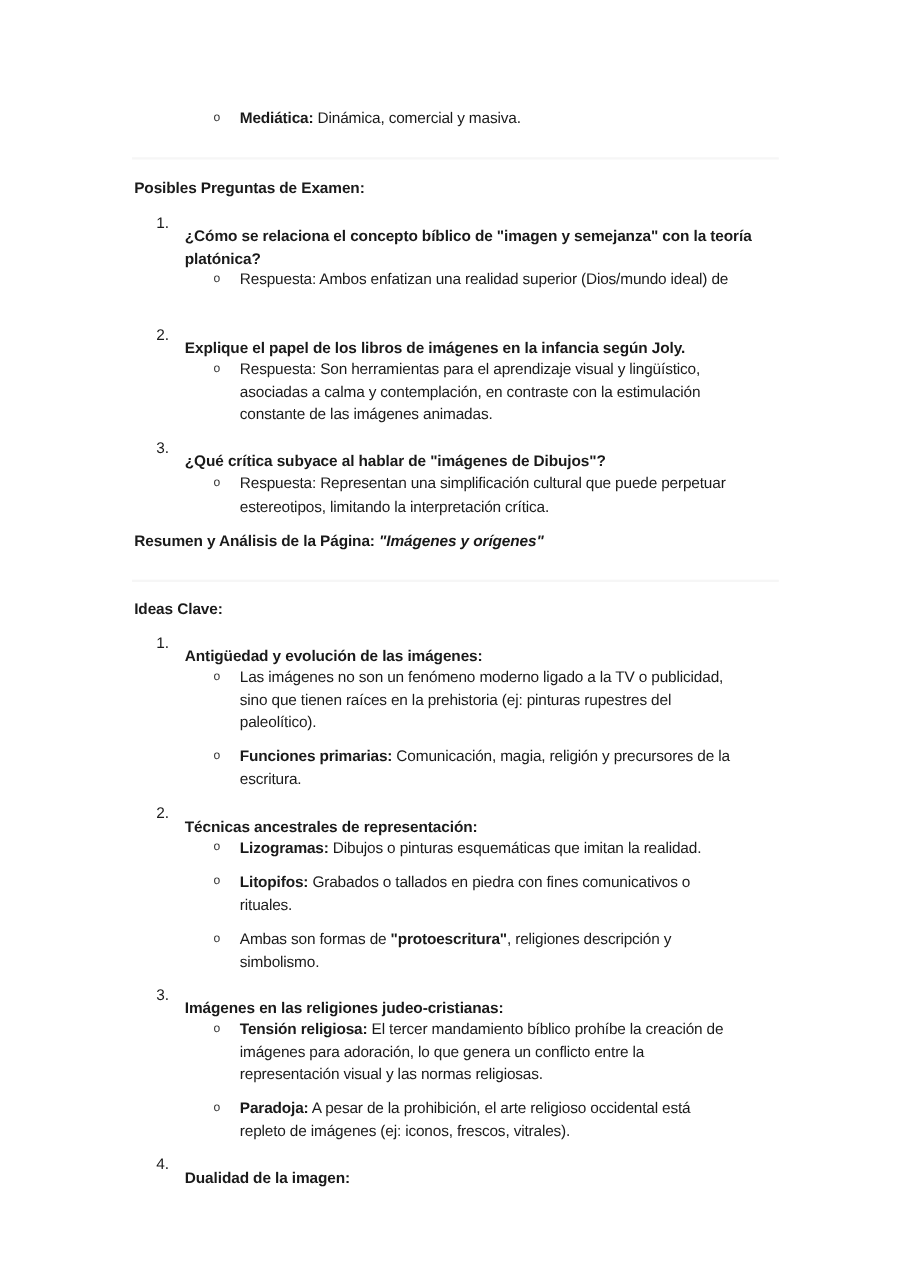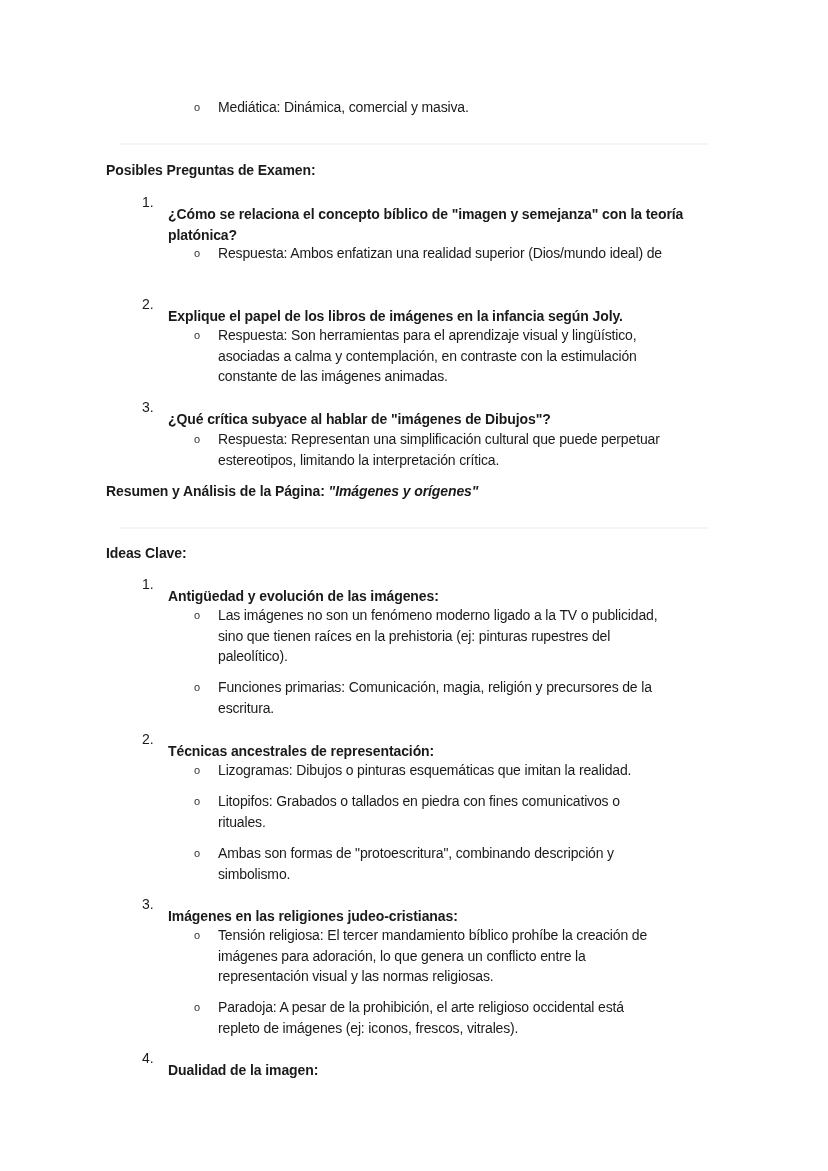--- a/index.html
+++ b/index.html
@@ -3,26 +3,26 @@
 <meta charset="utf-8">
 <style>
   html, body { margin: 0; padding: 0; background: #ffffff; }
   body {
     width: 828px; height: 1171px; position: relative; overflow: hidden;
     font-family: "Liberation Sans", sans-serif; color: #1a1a1a;
     font-size: 14px; line-height: 20.5px;
   }
   .page { position: absolute; left: 0; top: 0; width: 828px; height: 1171px; }
   .hr { position: absolute; left: 120px; width: 588px; height: 2px; background: #f6f6f6; }
-  .heading { position: absolute; left: 106px; font-weight: bold; letter-spacing: -0.1px; }
+  .heading { position: absolute; left: 122px; font-weight: bold; letter-spacing: -0.1px; }
   .num { position: absolute; left: 142px; width: 22px; }
   .ntext { position: absolute; left: 168px; width: 545px; font-weight: bold; letter-spacing: -0.1px; margin-top: 12px; }
   .bul { position: absolute; left: 194px; width: 12px; font-size: 11px; color: #333; }
   .btext { position: absolute; left: 218px; width: 492px; letter-spacing: -0.15px; }
-  b { font-weight: normal; }
+  b { font-weight: bold; }
   i { font-style: italic; }
 </style>
 </head>
 <body>
 
 <div class="page">
 
   <span class="bul" style="top:97px">o</span>
   <div class="btext" style="top:97px"><b>Mediática:</b><span> Dinámica, comercial y masiva.</span></div>
 
@@ -92,21 +92,21 @@
   </div>
 
   <span class="bul" style="top:791px">o</span>
   <div class="btext" style="top:791px">
     <div><b>Litopifos:</b><span> Grabados o tallados en piedra con fines comunicativos o</span></div>
     <div>rituales.</div>
   </div>
 
   <span class="bul" style="top:843px">o</span>
   <div class="btext" style="top:843px">
-    <div><span>Ambas son formas de </span><b>"protoescritura"</b><span>, combinando descripción y</span></div>
+    <div><span>Ambas son formas de </span><b>"protoescritura"</b><span>, religiones descripción y</span></div>
     <div>simbolismo.</div>
   </div>
 
   <span class="num" style="top:894px">3.</span>
   <div class="ntext" style="top:894px">Imágenes en las religiones judeo-cristianas:</div>
 
   <span class="bul" style="top:925px">o</span>
   <div class="btext" style="top:925px">
     <div><b>Tensión religiosa:</b><span> El tercer mandamiento bíblico prohíbe la creación de</span></div>
     <div>imágenes para adoración, lo que genera un conflicto entre la</div>

